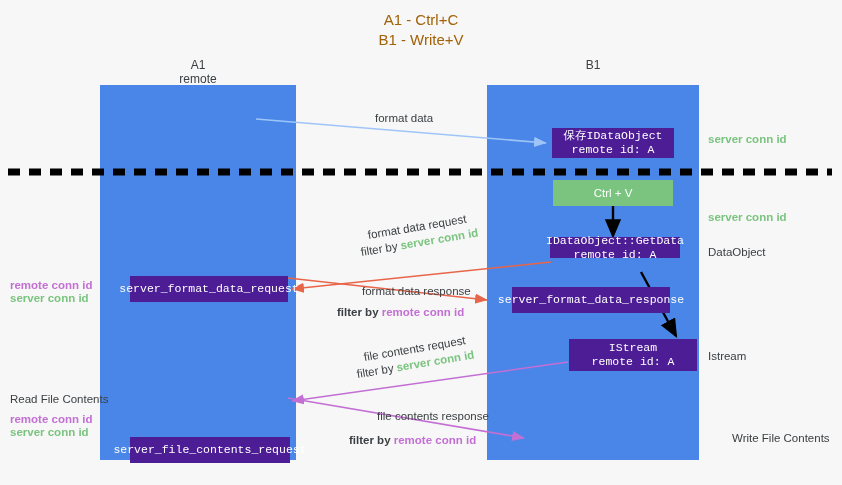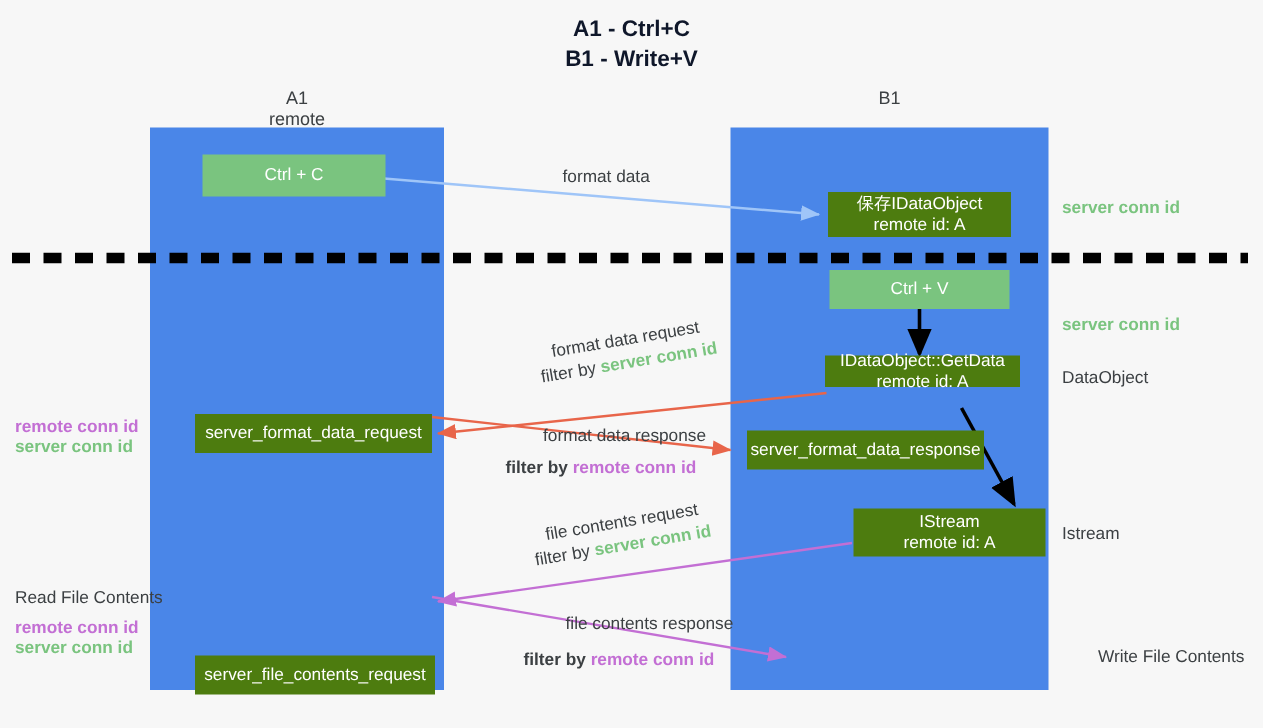--- a/index.html
+++ b/index.html
@@ -29,22 +29,21 @@
 
   
   .title {
     position: absolute;
     left: 0;
     top: 10px;
     width: 842px;
     text-align: center;
     font-size: 15px;
     line-height: 20px;
-    color: #0f172a;
-    font-weight: bold;
+    color: #a16207;
   }
 
   
   .col-head {
     position: absolute;
     text-align: center;
     font-size: 12px;
     line-height: 14px;
     color: #3c4043;
     width: 160px;
@@ -70,21 +69,21 @@
     flex-direction: column;
     align-items: center;
     justify-content: center;
     color: #ffffff;
     font-size: 11.5px;
     line-height: 14px;
     text-align: center;
     padding: 2px 4px;
   }
   .box-green { background: #7ac47f; }
-  .box-orange { background: #4d7c0f; }
+  .box-orange { background: #4c1d95; font-family: Liberation Mono, monospace; }
   .box .line2 { display: block; }
 
   
   .lbl {
     position: absolute;
     font-size: 11.5px;
     line-height: 14px;
     color: #3c4043;
     white-space: nowrap;
   }
@@ -153,23 +152,20 @@
 
     <line x1="551" y1="262" x2="292" y2="289" stroke="#e8654a" stroke-width="1.6" marker-end="url(#ah-red)"></line>
 
     <line x1="288" y1="278" x2="487" y2="300" stroke="#e8654a" stroke-width="1.6" marker-end="url(#ah-red)"></line>
 
     <line x1="568" y1="362" x2="292" y2="401" stroke="#c36fd4" stroke-width="1.6" marker-end="url(#ah-magenta)"></line>
 
     <line x1="288" y1="398" x2="524" y2="438" stroke="#c36fd4" stroke-width="1.6" marker-end="url(#ah-magenta)"></line>
   </svg>
 
-  <div class="box box-green" style="left:135px; top:103px; width:122px; height:28px;">
-    <span>Ctrl + C</span>
-  </div>
 
   <div class="box box-orange" style="left:552px; top:128px; width:122px; height:30px;">
     <span>保存IDataObject</span>
     <span class="line2">remote id: A</span>
   </div>
 
   <div class="box box-green" style="left:553px; top:180px; width:120px; height:26px;">
     <span>Ctrl + V</span>
   </div>
 
@@ -180,21 +176,21 @@
 
   <div class="box box-orange" style="left:569px; top:339px; width:128px; height:32px;">
     <span>IStream</span>
     <span class="line2">remote id: A</span>
   </div>
 
   <div class="box box-orange" style="left:130px; top:276px; width:158px; height:26px;">
     <span>server_format_data_request</span>
   </div>
 
-  <div class="box box-orange" style="left:498px; top:287px; width:158px; height:26px;">
+  <div class="box box-orange" style="left:512px; top:287px; width:158px; height:26px;">
     <span>server_format_data_response</span>
   </div>
 
   <div class="box box-orange" style="left:130px; top:392px; width:160px; height:26px;margin-top:45px;">
     <span>server_file_contents_request</span>
   </div>
 
 
   <div class="lbl" style="left:375px; top:111px;">format data</div>
 

